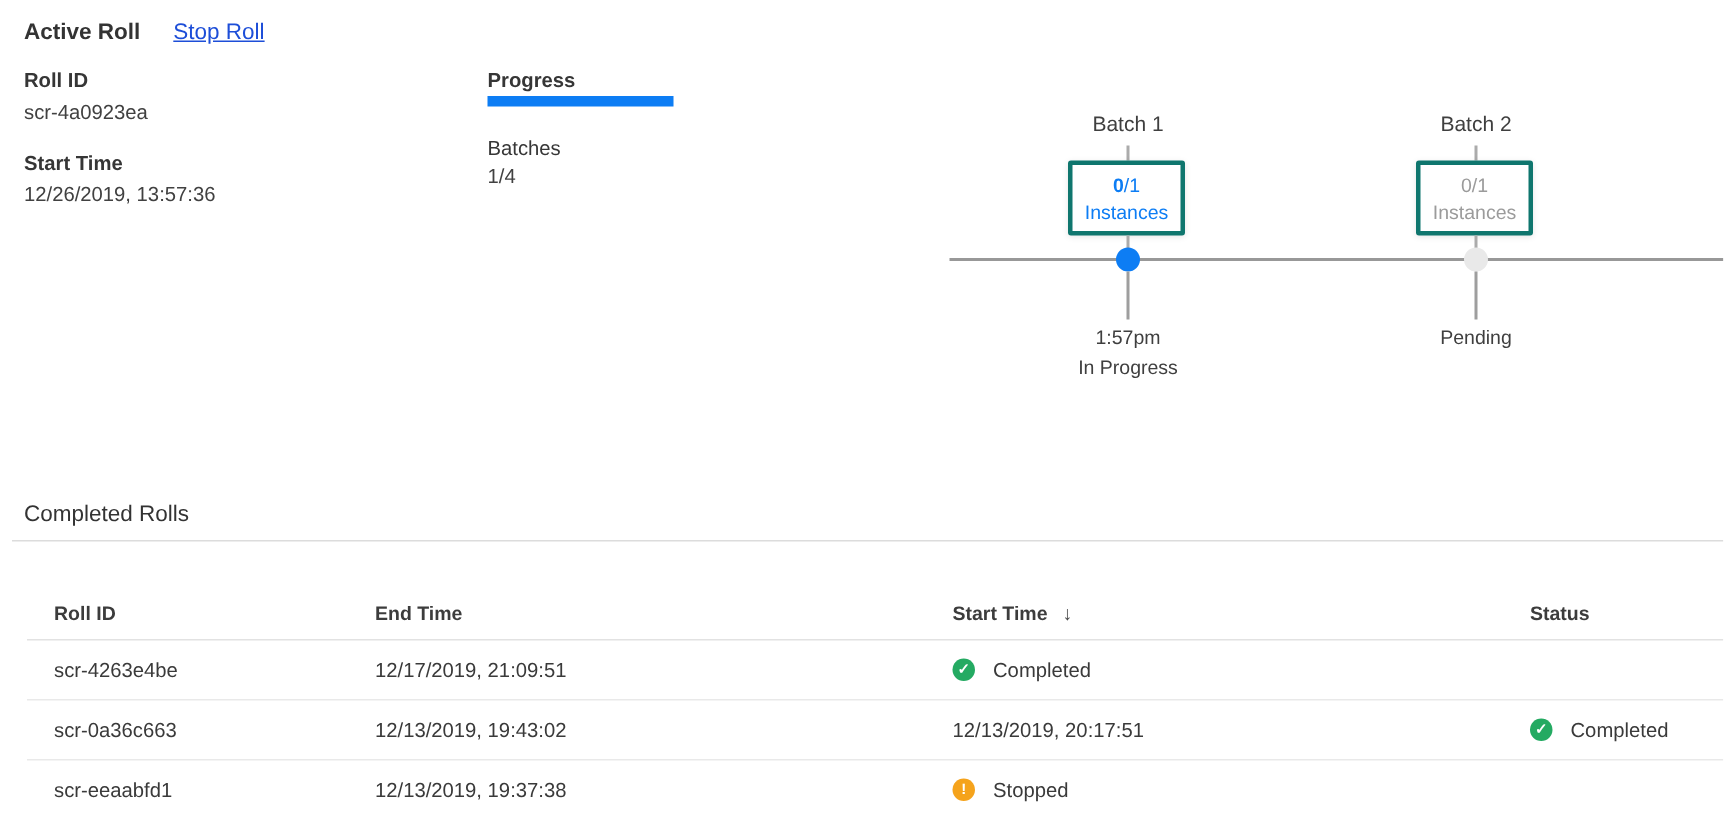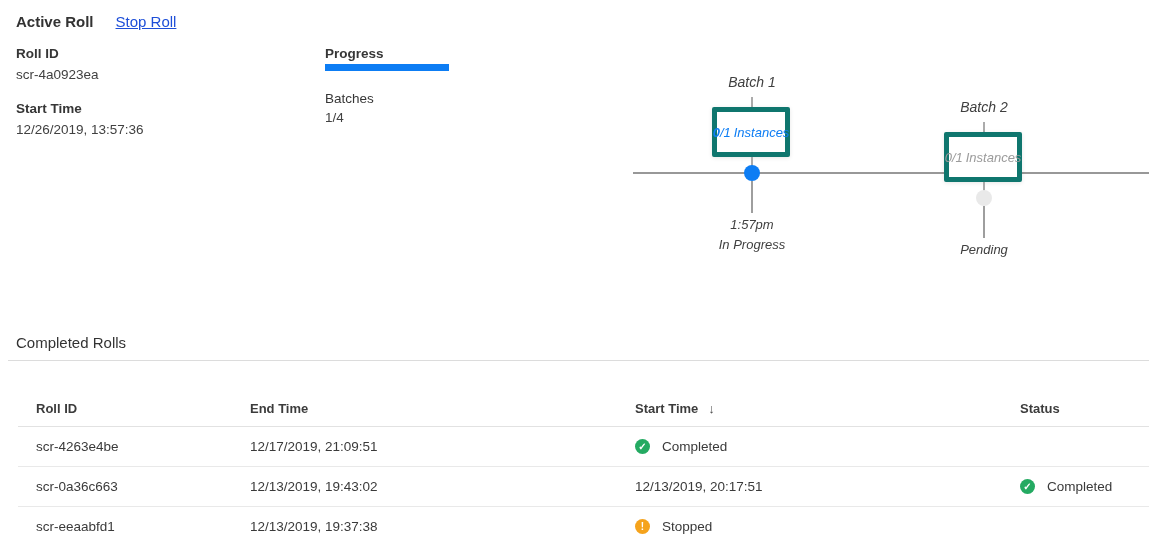--- a/index.html
+++ b/index.html
@@ -16,27 +16,27 @@
   .field { position:absolute; left:16px; }
   .field .flabel { font-size:13.5px; font-weight:700; color:#363636; margin-bottom:6px; }
   .field .fvalue { font-size:13.5px; font-weight:400; color:#414141; }
   
   .p-label { position:absolute; left:325px; top:46px; font-size:13.5px; font-weight:700; color:#363636; }
   .p-bar { position:absolute; left:325px; top:64px; width:124px; height:7px; background:#0d7df4; }
   .b-label { position:absolute; left:325px; top:91px; font-size:13.5px; font-weight:400; color:#363636; }
   .b-value { position:absolute; left:325px; top:110px; font-size:13.5px; color:#414141; }
   
   .tl-line { position:absolute; left:633px; top:172px; width:516px; height:2px; background:#989898; }
-  .batch { position:absolute; top:70px; width:120px; height:190px;font-style:italic; }
+  .batch { position:absolute; top:70px; width:120px; height:190px; }
   .batch .bname { position:absolute; top:4px; left:0; width:100%; text-align:center; font-size:14px; color:#3f3f3f; }
   .batch .tick { position:absolute; top:27px; left:59px; width:2px; height:10px; background:#ababab; }
   .batch .card {
     position:absolute; top:37px; left:20px; width:78px; height:50px; background:#fff;
-    border:5px solid #0f766e; border-radius:2px; box-shadow:0 1px 4px rgba(0,0,0,0.10);
-    display:flex; flex-direction:row; align-items:center; justify-content:center; gap:3px;
+    border:3px solid #0f766e; border-radius:2px; box-shadow:0 1px 4px rgba(0,0,0,0.10);
+    display:flex; flex-direction:column; align-items:center; justify-content:center; gap:3px;
   }
   .batch .card .count { font-size:13px; }
   .batch .card .count b { font-weight:700; }
   .batch .card .inst { font-size:13px; }
   .batch.active .card .count, .batch.active .card .inst { color:#0d7df4; }
   .batch.pending .card .count, .batch.pending .card .inst { color:#9b9b9b; }
   .batch .connector { position:absolute; top:87px; left:59px; width:2px; height:9px; background:#ababab; }
   .batch .dot { position:absolute; top:95px; left:52px; width:16px; height:16px; border-radius:50%; }
   .batch.active .dot { background:#0d7df4; }
   .batch.pending .dot { background:#e9e9e9; }
@@ -96,21 +96,21 @@
       <div class="count"><b>0</b><span>/1</span></div>
       <div class="inst">Instances</div>
     </div>
     <div class="connector"></div>
     <div class="dot"></div>
     <div class="below-line"></div>
     <div class="sline1">1:57pm</div>
     <div class="sline2">In Progress</div>
   </div>
 
-  <div class="batch pending" style="left:924px;margin-top:25px;">
+  <div class="batch pending" style="left:924px;">
     <div class="bname">Batch 2</div>
     <div class="tick"></div>
     <div class="card">
       <div class="count"><span>0</span><span>/1</span></div>
       <div class="inst">Instances</div>
     </div>
     <div class="connector"></div>
     <div class="dot"></div>
     <div class="below-line"></div>
     <div class="sline1">Pending</div>

